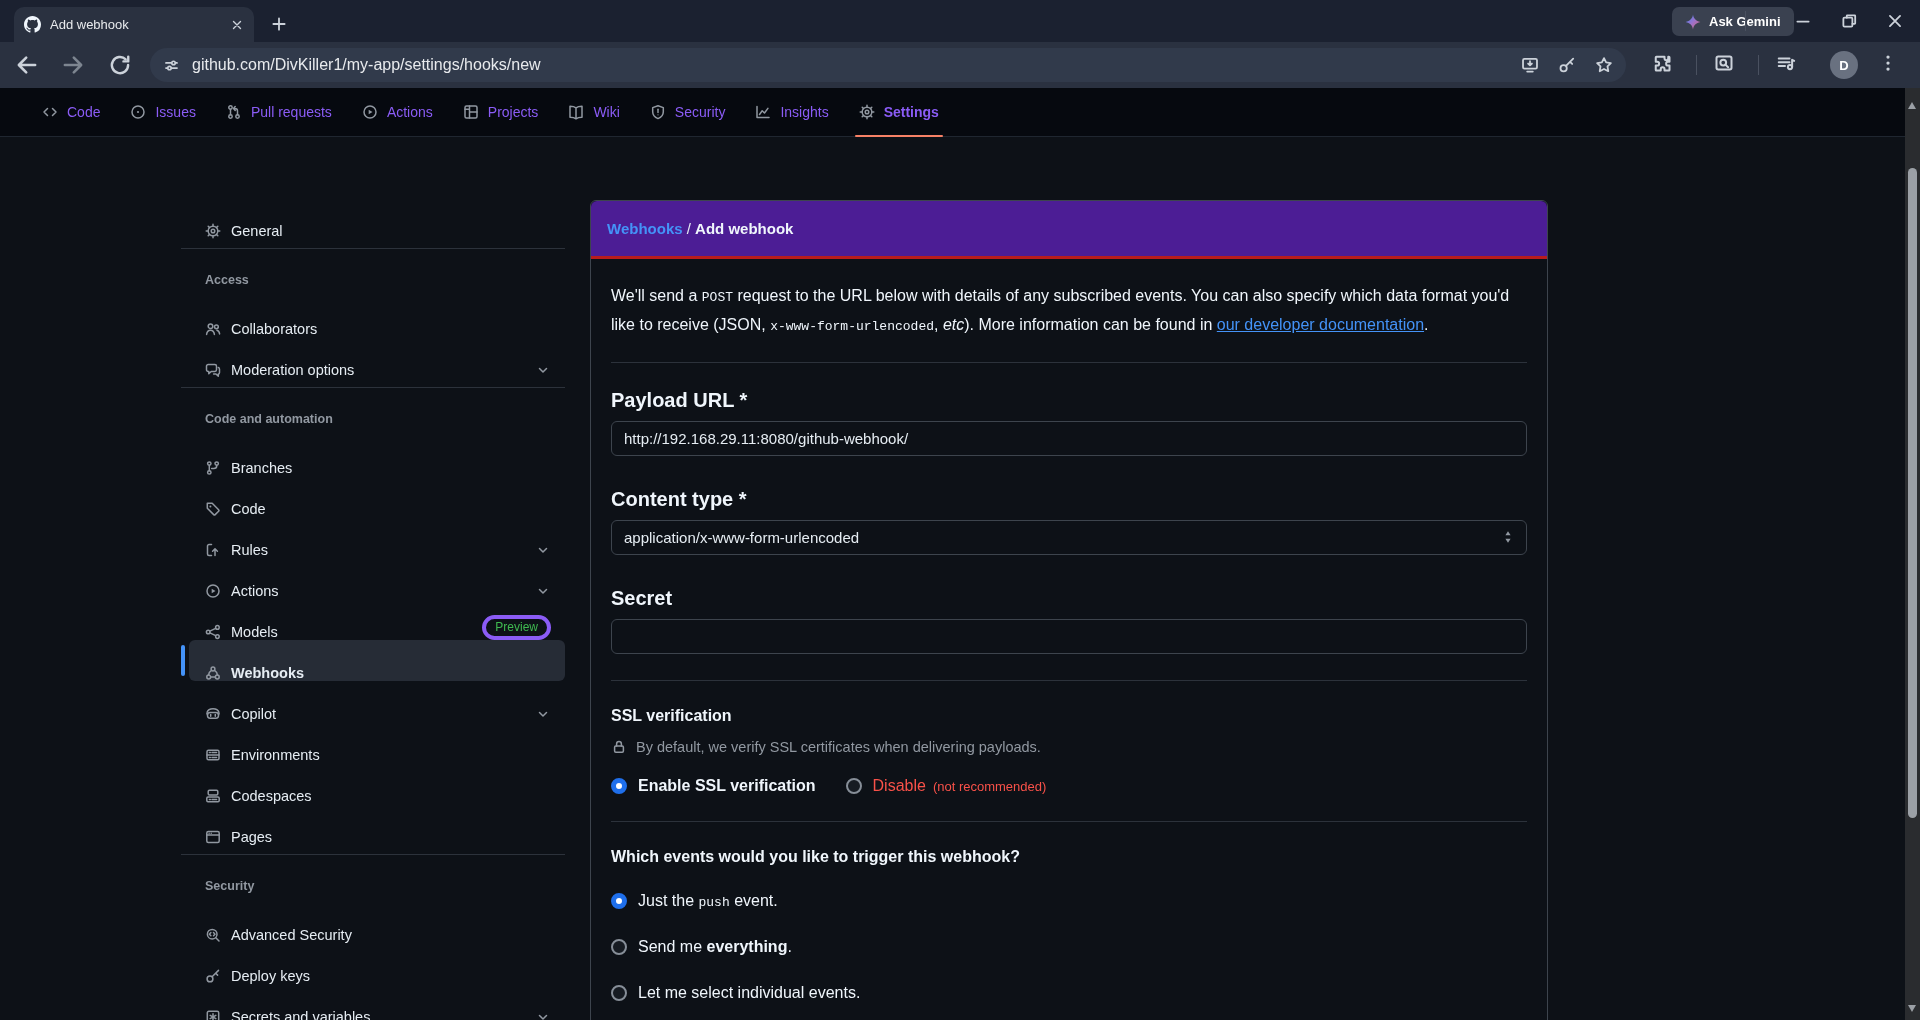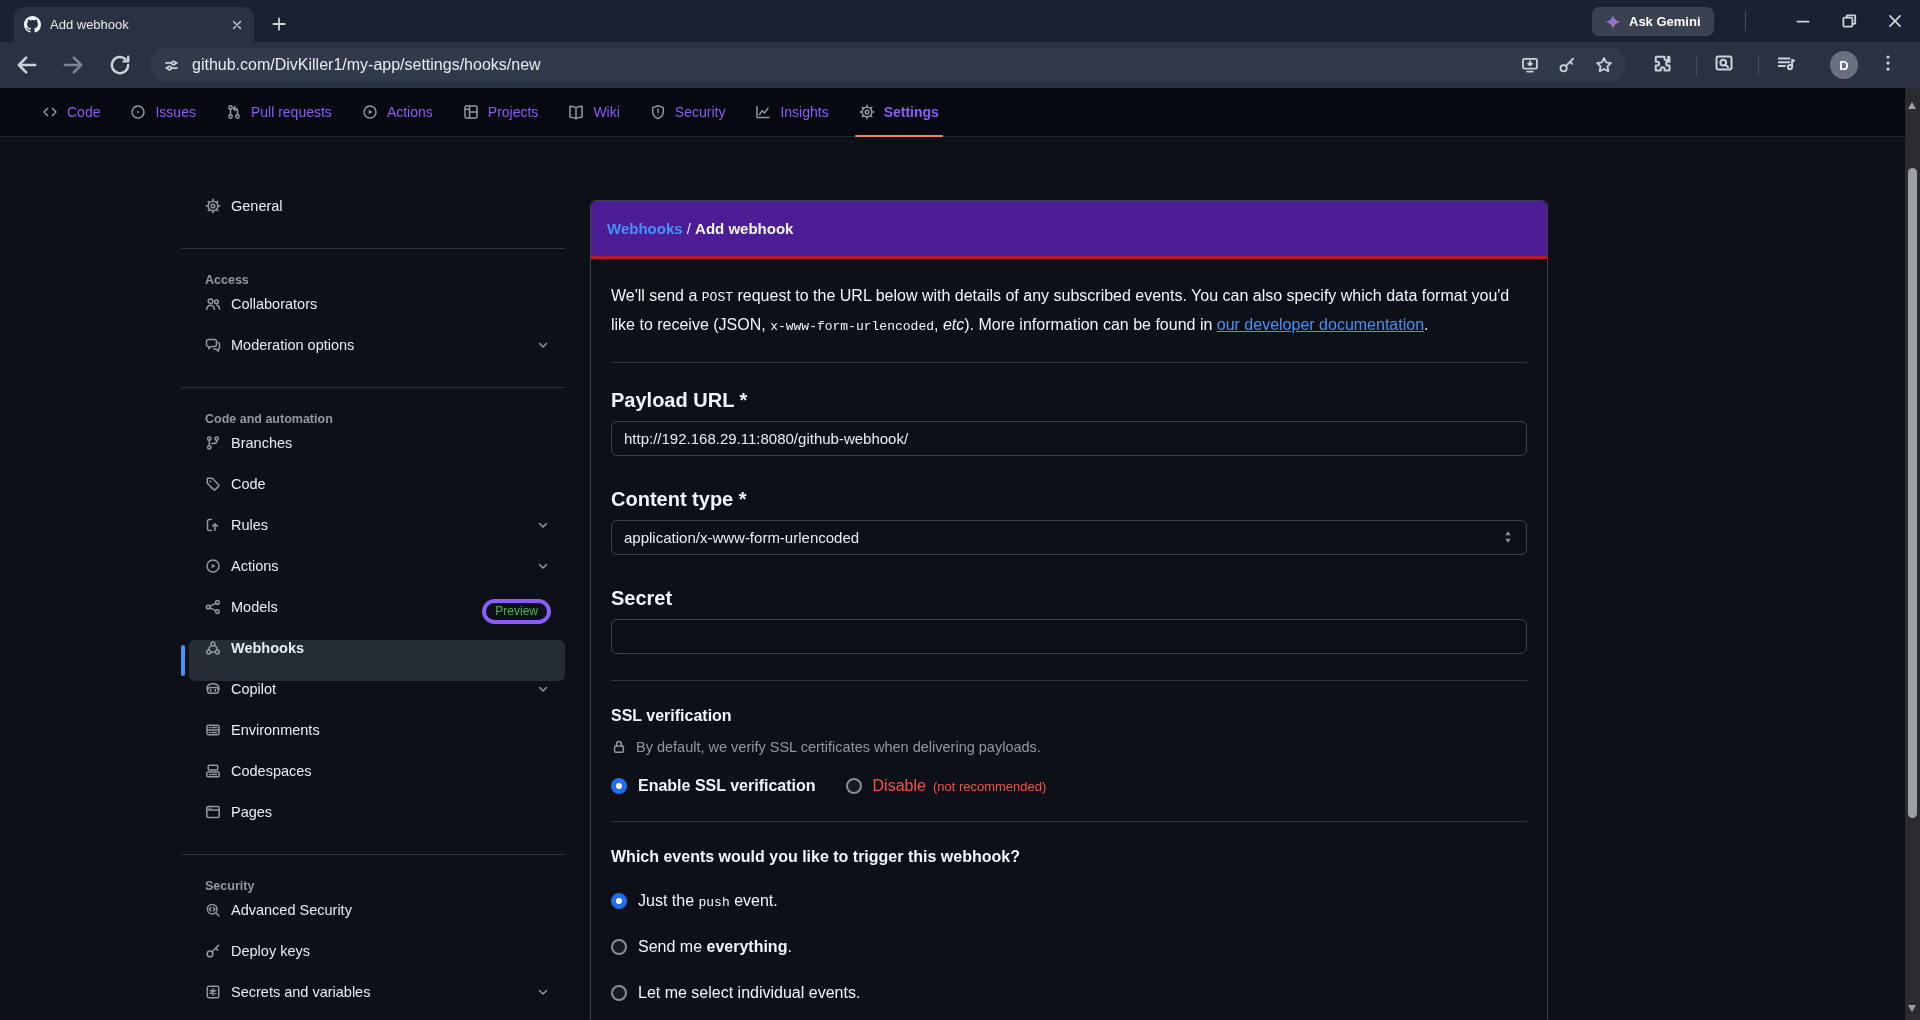--- a/index.html
+++ b/index.html
@@ -8,41 +8,41 @@
   .abs{position:absolute}
   .ico{width:16px;height:16px;fill:none;stroke:#9198a1;stroke-width:1.5;stroke-linecap:round;stroke-linejoin:round;flex:none}
   .wico{width:18px;height:18px;fill:none;stroke:#ccd2da;stroke-width:1.6;stroke-linecap:round;stroke-linejoin:round;flex:none}
 
   
   .tabstrip{position:absolute;left:0;top:0;right:0;height:42px;background:#1b2130}
   .tab{position:absolute;left:14px;top:7px;width:240px;height:35px;background:#2a3140;border-radius:10px 10px 0 0;display:flex;align-items:center;padding:0 10px;gap:9px}
   .tab-title{font-size:13px;color:#e8eaed;flex:1;white-space:nowrap;overflow:hidden}
   .iconbtn{display:flex;align-items:center;justify-content:center;cursor:pointer}
   .newtab{position:absolute;left:264px;top:9px;width:30px;height:30px;border-radius:50%}
-  .gemini{position:absolute;left:1592px;top:7px;height:29px;background:#3a4150;border-radius:7px;display:flex;align-items:center;gap:8px;padding:0 13px;font-size:13px;font-weight:700;color:#fff}
+  .gemini{position:absolute;left:1672px;top:7px;height:29px;background:#3a4150;border-radius:7px;display:flex;align-items:center;gap:8px;padding:0 13px;font-size:13px;font-weight:700;color:#fff}
   .tbsep{position:absolute;width:1px;background:#4a5160}
   .winbtns{position:absolute;right:2px;top:0;height:42px;display:flex}
   .winbtn{width:46px;display:flex;align-items:center;justify-content:center}
 
   
   .toolbar{position:absolute;left:0;top:42px;right:0;height:46px;background:#2a3140}
   .omnibox{position:absolute;left:150px;top:48px;width:1476px;height:34px;border-radius:17px;background:#313a4b;display:flex;align-items:center;padding:0 13px;gap:12px}
   .url{flex:1;font-size:16px;color:#e8eaed;white-space:nowrap;overflow:hidden}
   .obicons{display:flex;align-items:center;gap:19px}
   .avatar{position:absolute;left:1830px;top:51px;width:28px;height:28px;border-radius:50%;background:#697180;display:flex;align-items:center;justify-content:center;font-size:13px;font-weight:700;color:#fff}
 
   
   .ghnav{position:absolute;left:0;top:88px;right:15px;height:49px;background:#06090f;border-bottom:1px solid #1f2630;display:flex;align-items:stretch;padding-left:30px;gap:6px}
   .ghtab{display:flex;align-items:center;gap:9px;padding:0 12px;font-size:14px;color:#8b5cf6;position:relative;cursor:pointer;white-space:nowrap}
   .ghtab.active{font-weight:700}
   .ghtab.active::after{content:"";position:absolute;left:8px;right:8px;bottom:-1px;height:2px;background:#f78166;border-radius:2px}
 
   
   .sidebar{position:absolute;left:181px;top:198px;width:384px}
-  .srow{display:flex;align-items:flex-start;gap:10px;height:41px;padding:0 14px 0 24px;border-radius:6px;position:relative;font-size:14.5px;color:#e6edf3;cursor:pointer}
+  .srow{display:flex;align-items:flex-end;gap:10px;height:41px;padding:0 14px 0 24px;border-radius:6px;position:relative;font-size:14.5px;color:#e6edf3;cursor:pointer}
   .srow.active{background:#262c36;font-weight:700;margin-left:8px;padding-left:16px}
   .srow.active::before{content:"";position:absolute;left:-8px;top:5px;bottom:5px;width:4px;border-radius:2px;background:#4493f8}
   .shead{font-size:12.5px;font-weight:700;color:#9198a1;padding:15px 0 9px 24px}
   .sdiv{border-top:1px solid #2c323b;margin:9px 0}
   .badge{margin-left:auto;font-size:12px;font-weight:400;color:#3fb950;border:4px solid #8b5cf6;border-radius:999px;padding:1px 9px 2px}
   .chev{margin-left:auto}
 
   
   .card{position:absolute;left:590px;top:200px;width:958px;background:#0d1117;border:1px solid #3d444d;border-radius:6px}
   .card-h{background:#4c1d95;border-bottom:3px solid #b91c1c;border-radius:6px 6px 0 0;padding:19px 16px;font-size:15px;font-weight:600}

